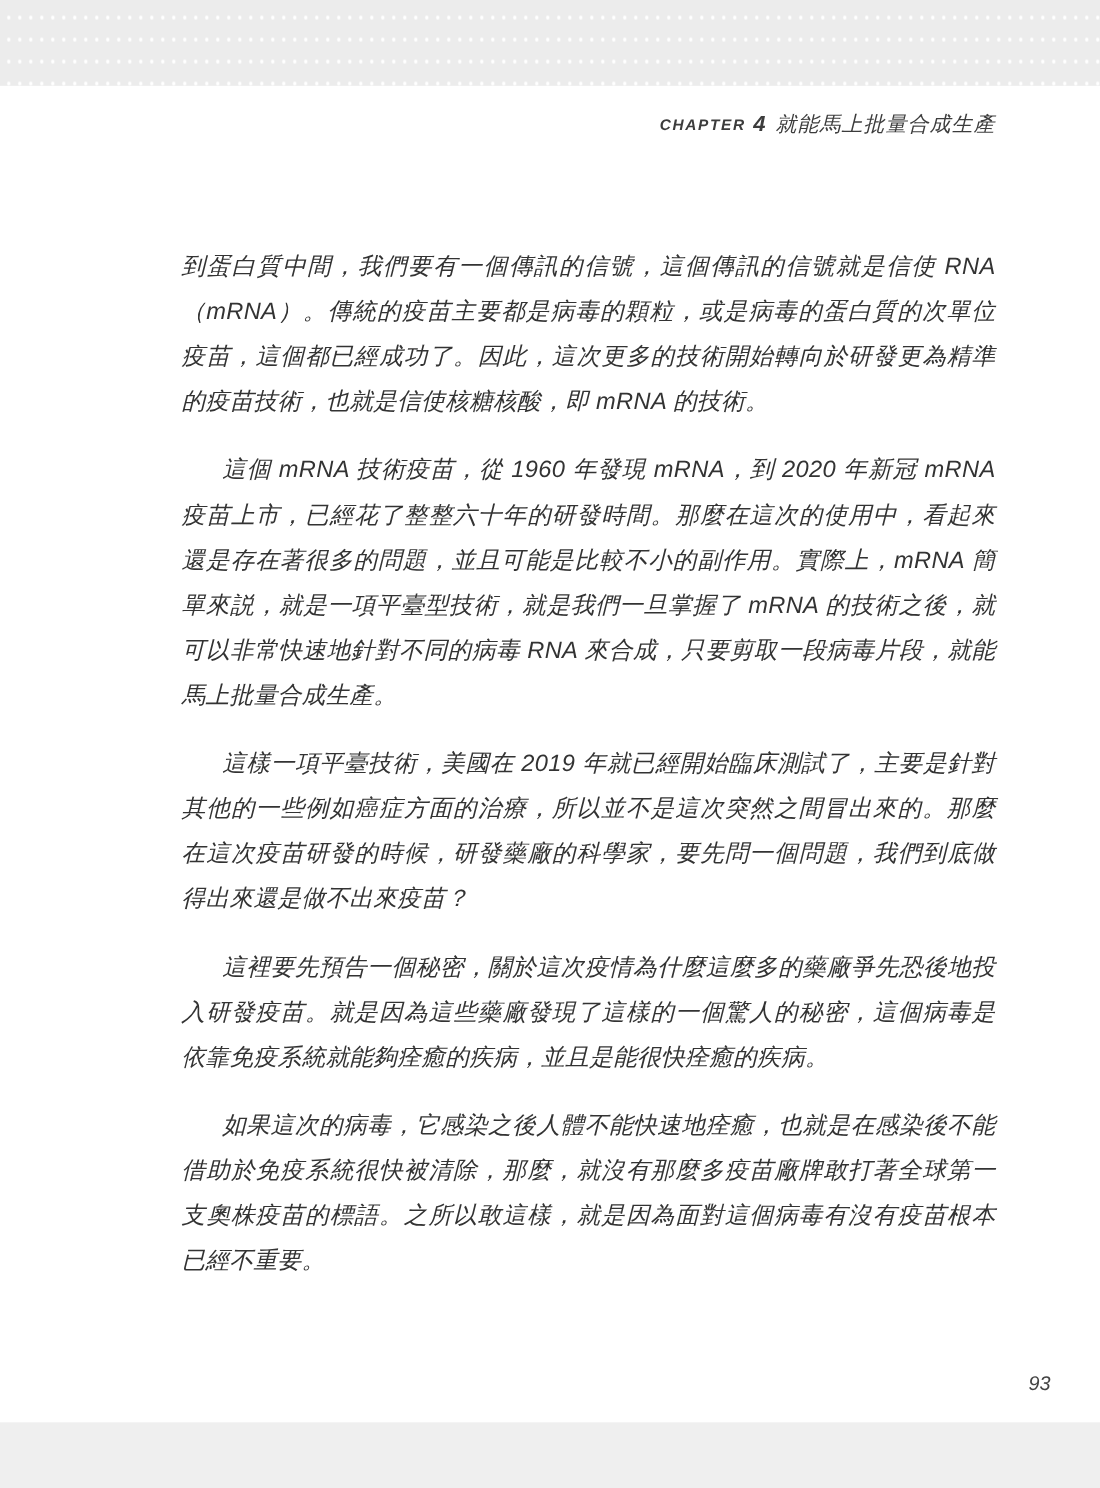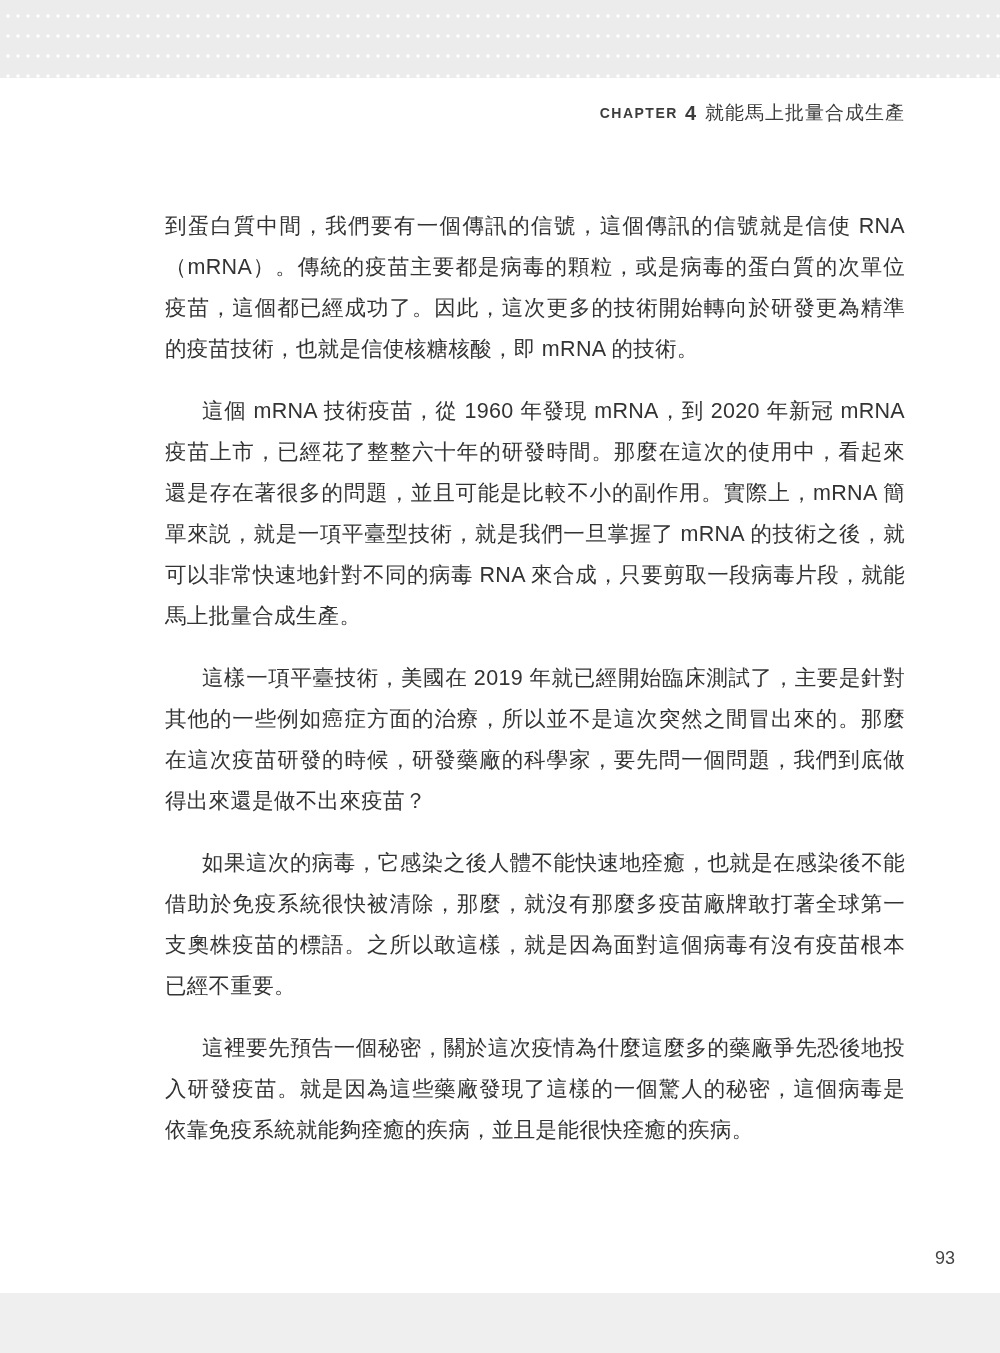--- a/index.html
+++ b/index.html
@@ -1,15 +1,15 @@
 <!DOCTYPE html>
 <html lang="zh-Hant" style="--page-bg: #ffffff; --band-bg: #ececec; --dot-color: #ffffff; --footer-bg: #efefef; --text-color: #333333; --header-color: #3c3c3c;"><head>
 <meta charset="utf-8">
 <style>
-  * { margin: 0; padding: 0; box-sizing: border-box; }
+  * { margin: 0; padding: 0; box-sizing: border-box; font-style: italic; }
   html, body { background: #ffffff; }
   .page {
     position: relative;
     width: 1000px;
     height: 1353px;
     background: var(--page-bg, #ffffff);
     overflow: hidden;
     font-family: "Liberation Sans", sans-serif;
   }
   
@@ -52,21 +52,21 @@
     left: 165px;
     top: 206px;
     width: 740px;
     color: var(--text-color, #333333);
     font-size: 21.5px;
     line-height: 41px;
     letter-spacing: 0.3px;
   }
   .body-text p {
     text-align: justify;
-    margin: 0 0 21px 0;
+    margin: 16px 0 21px 0;
   }
   .body-text p.indent { text-indent: 37px; }
   .body-text p:last-child { margin-bottom: 0; }
   
   .page-number {
     position: absolute;
     left: 905px;
     top: 1248px;
     width: 50px;
     text-align: right;
@@ -93,21 +93,21 @@
   <div class="chapter-header">
     <span class="chapter-label">CHAPTER</span>
     <span class="chapter-number">4</span>
     <span class="chapter-title">就能馬上批量合成生產</span>
   </div>
 
   <div class="body-text">
       <p>到蛋白質中間，我們要有一個傳訊的信號，這個傳訊的信號就是信使 RNA（mRNA）。傳統的疫苗主要都是病毒的顆粒，或是病毒的蛋白質的次單位疫苗，這個都已經成功了。因此，這次更多的技術開始轉向於研發更為精準的疫苗技術，也就是信使核糖核酸，即 mRNA 的技術。</p>
       <p class="indent">這個 mRNA 技術疫苗，從 1960 年發現 mRNA，到 2020 年新冠 mRNA 疫苗上市，已經花了整整六十年的研發時間。那麼在這次的使用中，看起來還是存在著很多的問題，並且可能是比較不小的副作用。實際上，mRNA 簡單來説，就是一項平臺型技術，就是我們一旦掌握了 mRNA 的技術之後，就可以非常快速地針對不同的病毒 RNA 來合成，只要剪取一段病毒片段，就能馬上批量合成生產。</p>
       <p class="indent">這樣一項平臺技術，美國在 2019 年就已經開始臨床測試了，主要是針對其他的一些例如癌症方面的治療，所以並不是這次突然之間冒出來的。那麼在這次疫苗研發的時候，研發藥廠的科學家，要先問一個問題，我們到底做得出來還是做不出來疫苗？</p>
+      <p class="indent">這裡要先預告一個秘密，關於這次疫情為什麼這麼多的藥廠爭先恐後地投入研發疫苗。就是因為這些藥廠發現了這樣的一個驚人的秘密，這個病毒是依靠免疫系統就能夠痊癒的疾病，並且是能很快痊癒的疾病。</p>
       <p class="indent">如果這次的病毒，它感染之後人體不能快速地痊癒，也就是在感染後不能借助於免疫系統很快被清除，那麼，就沒有那麼多疫苗廠牌敢打著全球第一支奧株疫苗的標語。之所以敢這樣，就是因為面對這個病毒有沒有疫苗根本已經不重要。</p>
-      <p class="indent">這裡要先預告一個秘密，關於這次疫情為什麼這麼多的藥廠爭先恐後地投入研發疫苗。就是因為這些藥廠發現了這樣的一個驚人的秘密，這個病毒是依靠免疫系統就能夠痊癒的疾病，並且是能很快痊癒的疾病。</p>
     </div>
 
   <div class="page-number">93</div>
 
   <div class="footer-band"></div>
 
 </div>
 
 </body></html>

